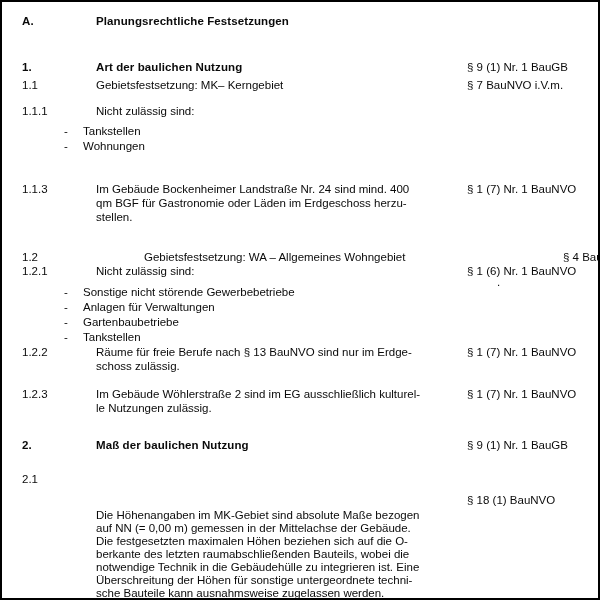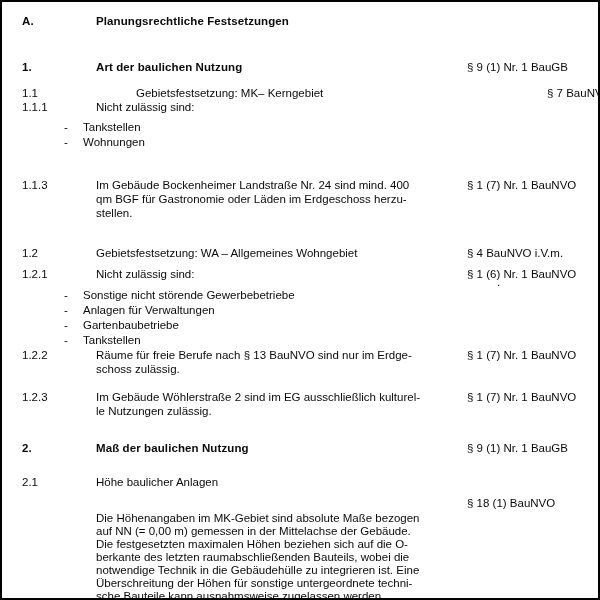--- a/index.html
+++ b/index.html
@@ -19,26 +19,26 @@
   }
   .row { display: flex; align-items: flex-start; line-height: 14px; }
   .num { flex: none; width: 37px; }
   .txt { flex: none; width: 371px; white-space: pre-line; padding-left: 37px; }
   .ref { flex: none; white-space: pre-line; }
   .bold { font-weight: 700; letter-spacing: 0.1px; }
   .u { text-underline-offset: 2px; }
 
   
   #r-s1      { margin-top: 32px; }
-  #r-s1_1    { margin-top: 12px; gap: 40px; }
-  #r-s1_1_1  { margin-top: 0; }
+  #r-s1_1    { margin-top: 4px; }
+  #r-s1_1_1  { margin-top: 12px; }
   #r-list1   { margin-top: 6px;  }
   #r-s1_1_3  { margin-top: 28px; }
-  #r-s1_2    { margin-top: 26px; }
-  #r-s1_2_1  { margin-top: 7px;  }
+  #r-s1_2    { margin-top: 26px; gap: 48px; }
+  #r-s1_2_1  {  }
   #r-list2   { margin-top: 7px;  }
   #r-s1_2_2  {  }
   #r-s1_2_3  { margin-top: 14px; }
   #r-s2      { margin-top: 23px; }
   #r-s2_1    { margin-top: 20px; }
   #r-body    { margin-top: 7px;  }
   #r-body .txt { line-height: 13px; margin-top: 16px; }
 
   .list { margin-left: 42px; }
   .li { display: flex; line-height: 15px; }
@@ -144,21 +144,20 @@
   </div>
 
   <div class="row" id="r-s2">
     <span class="num bold">2.</span>
     <span class="txt bold">Maß der baulichen Nutzung</span>
     <span class="ref">§ 9 (1) Nr. 1 BauGB</span>
   </div>
 
   <div class="row" id="r-s2_1">
     <span class="num">2.1</span>
-    <span class="txt"><span class="u">Höhe baulicher Anlagen</span></span>
   </div>
 
   <div class="row" id="r-body">
     <span class="num"></span>
     <span class="txt">Die Höhenangaben im MK-Gebiet sind absolute Maße bezogen
 auf NN (= 0,00 m) gemessen in der Mittelachse der Gebäude.
 Die festgesetzten maximalen Höhen beziehen sich auf die O-
 berkante des letzten raumabschließenden Bauteils, wobei die
 notwendige Technik in die Gebäudehülle zu integrieren ist. Eine
 Überschreitung der Höhen für sonstige untergeordnete techni-

